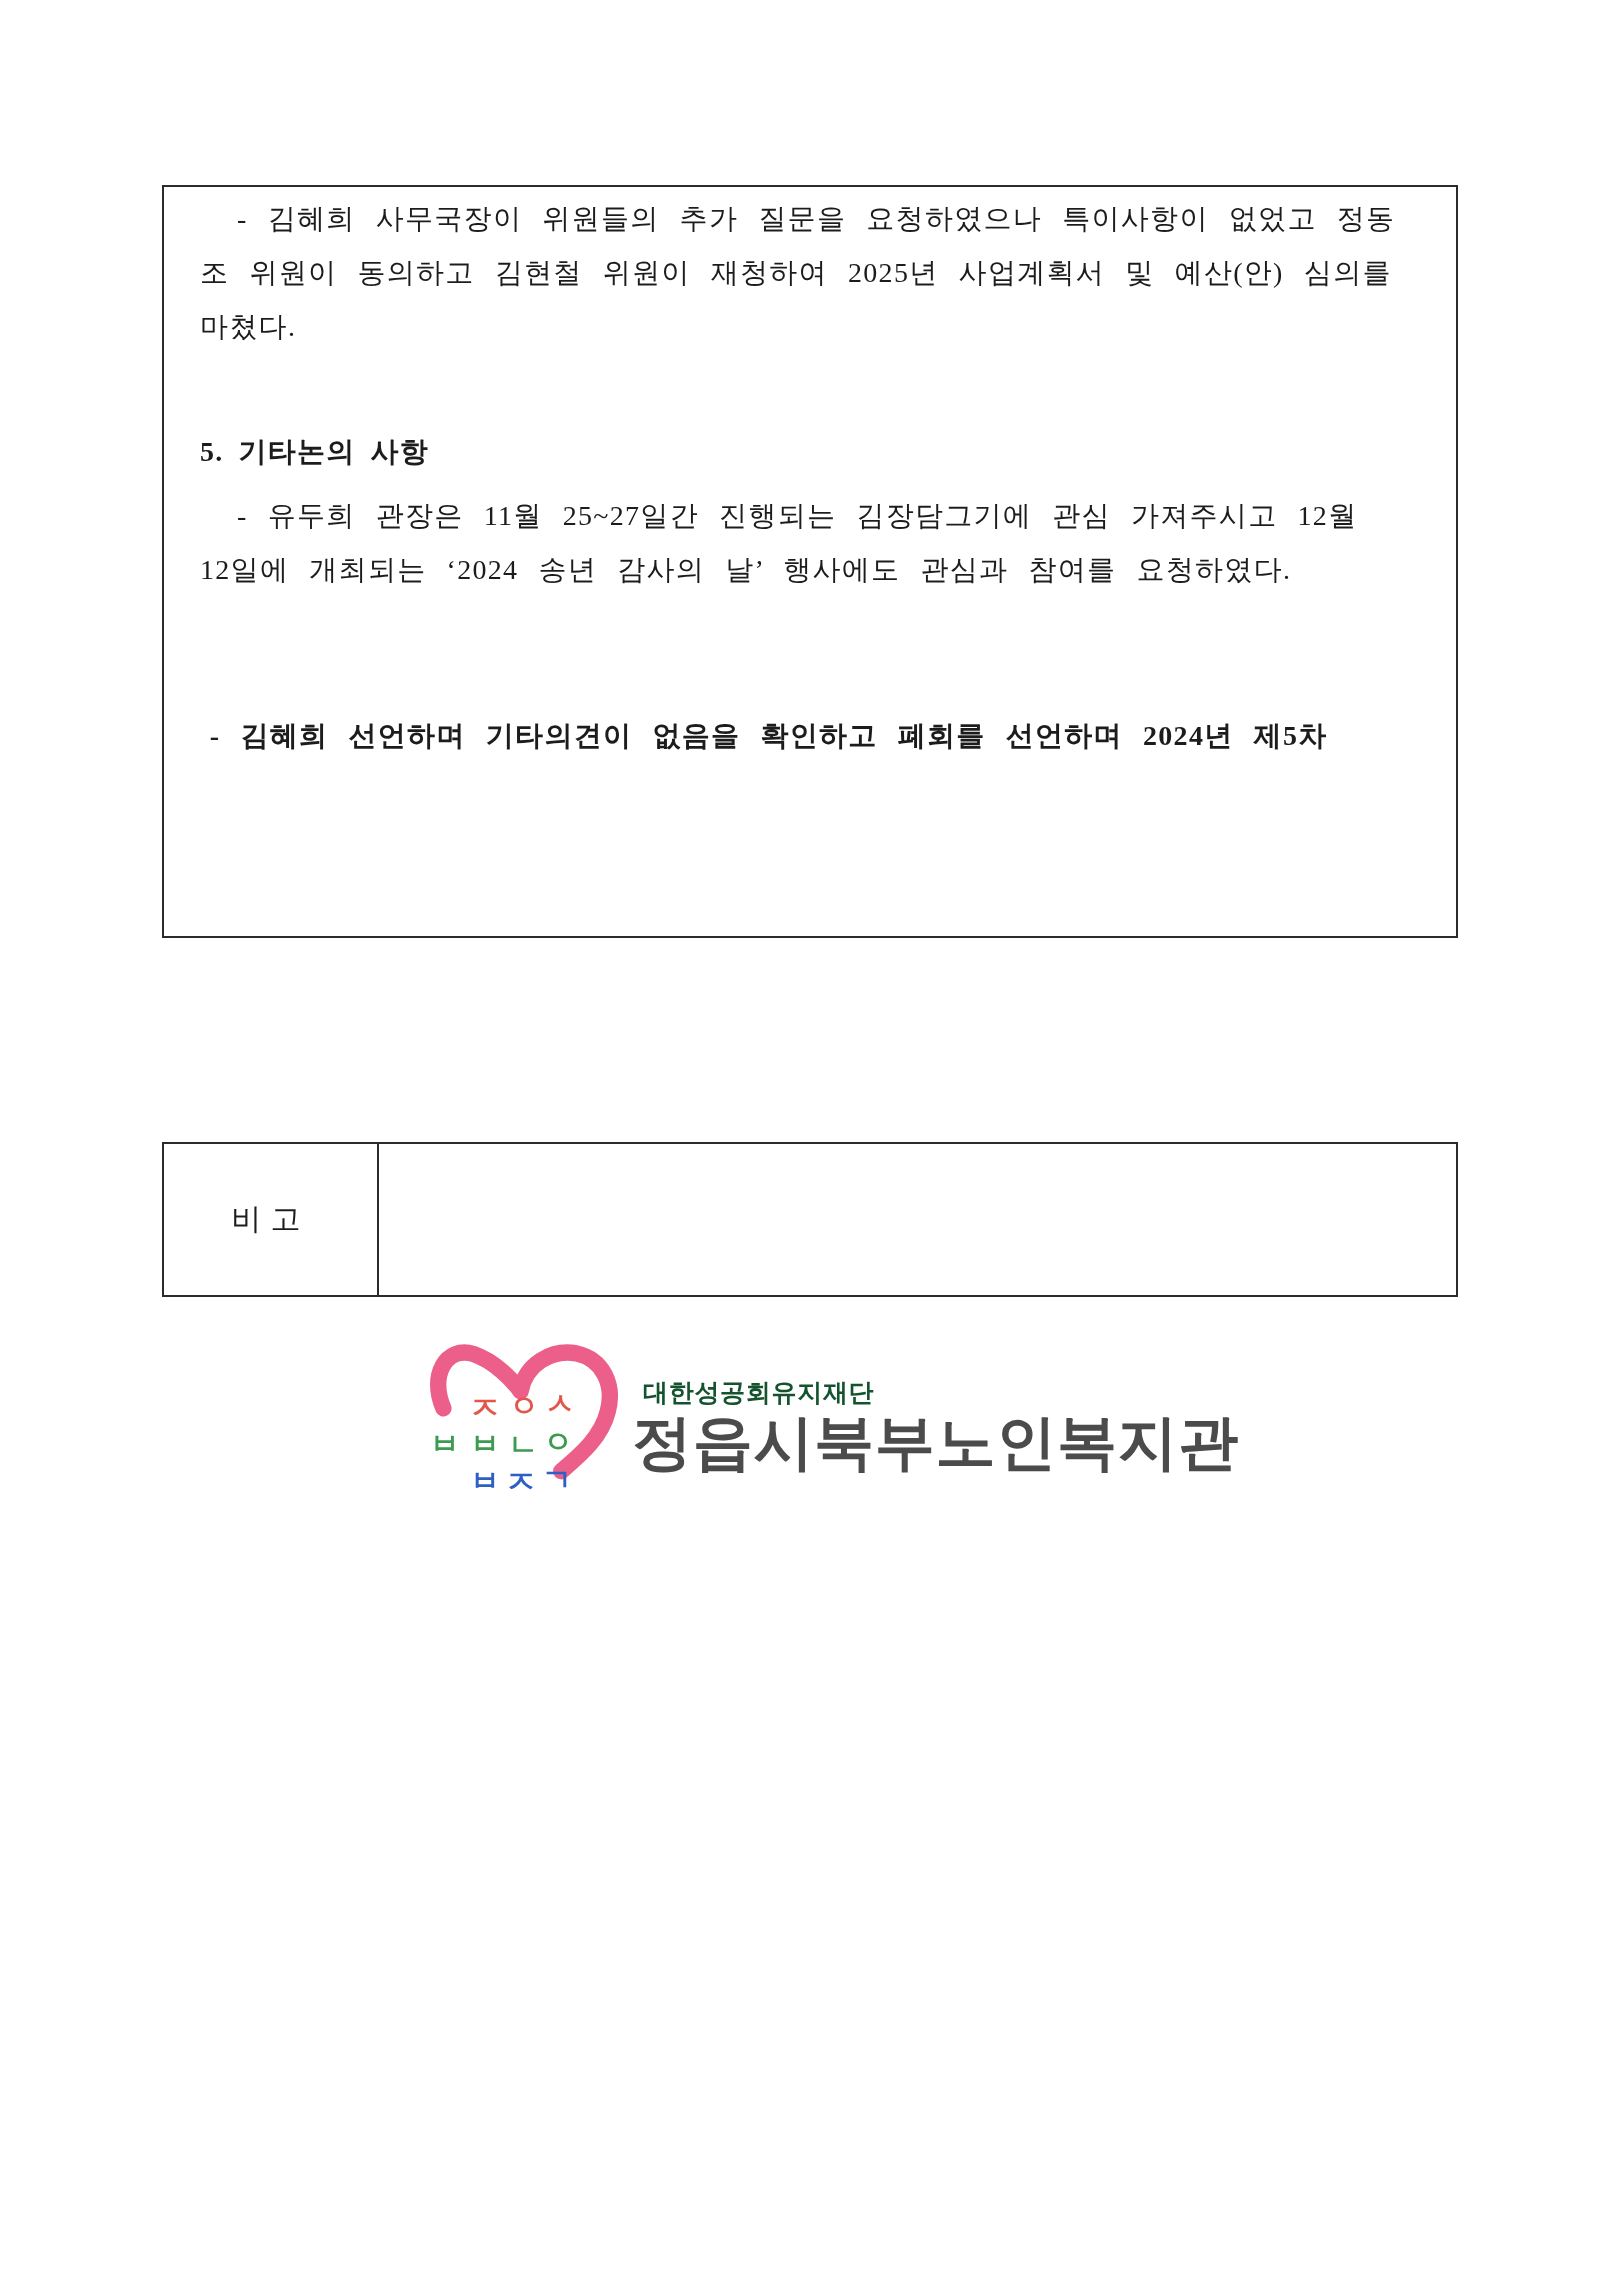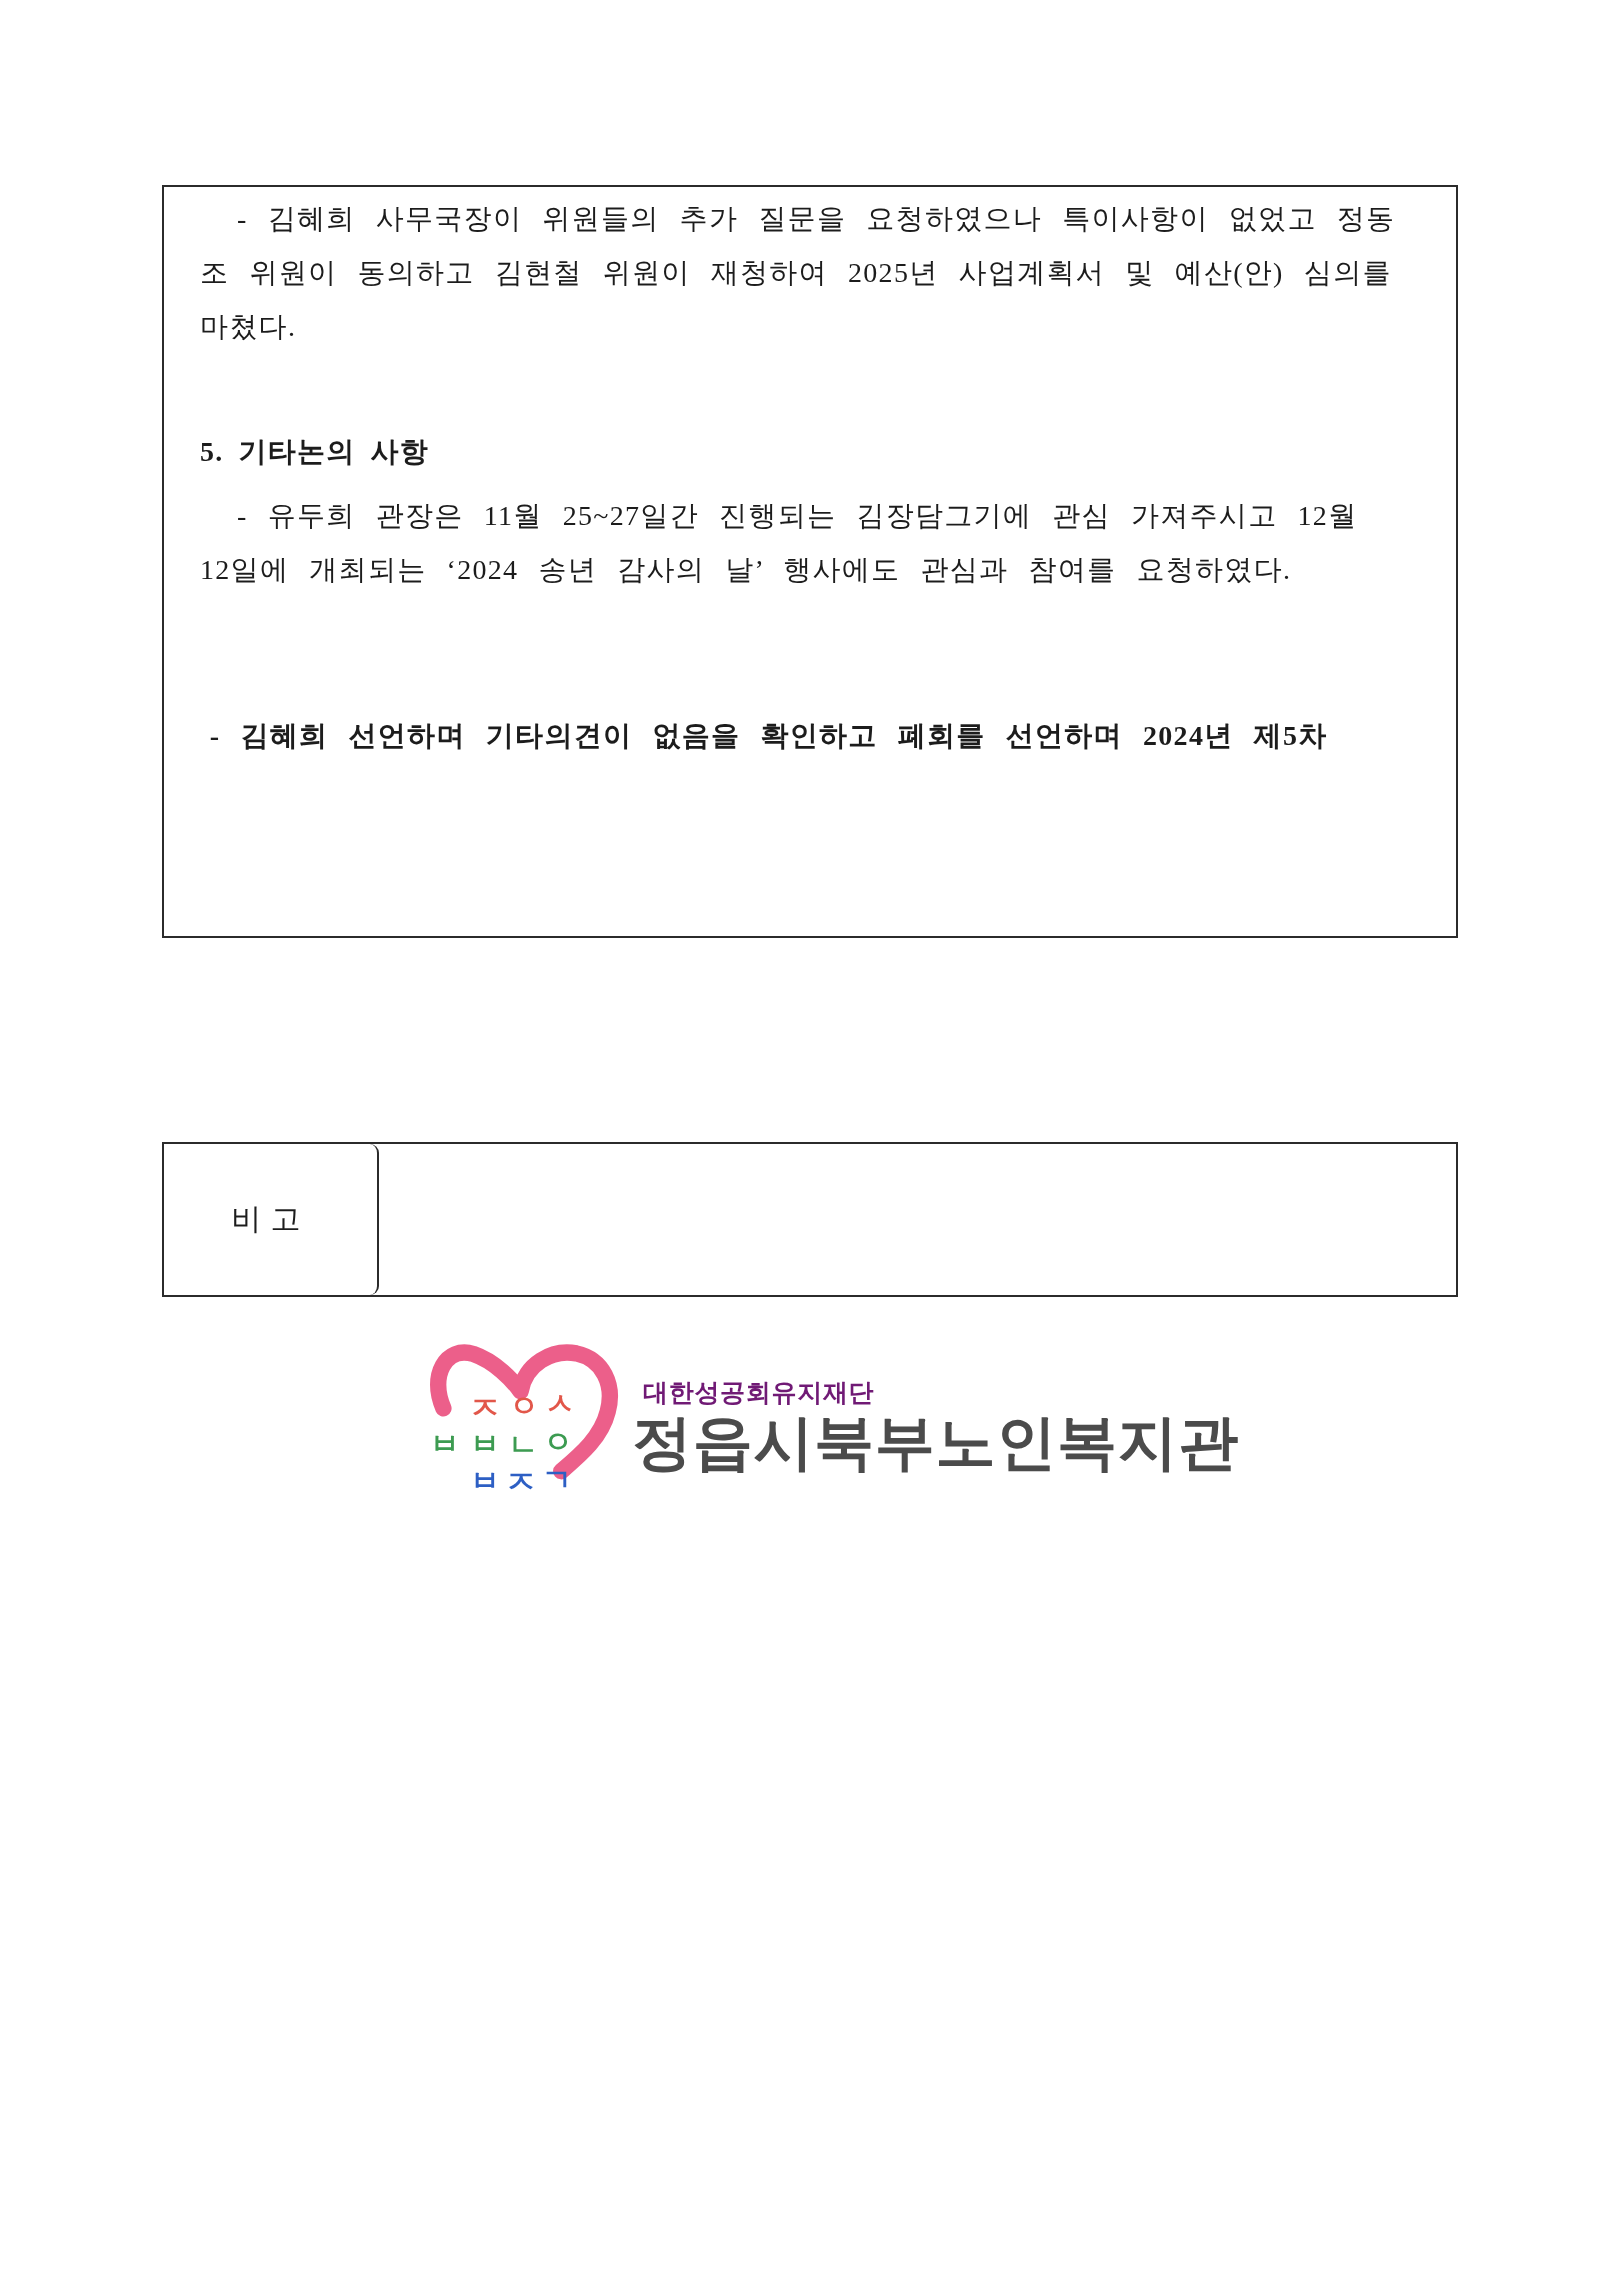--- a/index.html
+++ b/index.html
@@ -49,21 +49,20 @@
     border: 2.6px solid #2b2b2b;
     display: flex;
   }
   .remarks-label-cell {
     width: 215px; height: 100%;
     border-right: 2px solid #2b2b2b;
     display: flex; align-items: center; justify-content: center;
     font-size: 30px;
     letter-spacing: 9.2px;
     color: #1c1c1c;
-    border-radius: 9px;
   }
   .remarks-value-cell { flex: 1; }
 
   
   .footer-logo { position: absolute; left: 0; top: 0; }
   .heart-mark {
     position: absolute;
     left: 412px; top: 1335px;
     width: 216px; height: 203px;
   }
@@ -80,21 +79,21 @@
   .jamo-blue  { color: #2d5fc4; }
 
   .foundation-name {
     position: absolute;
     left: 643px; top: 1377px;
     font-family: "Liberation Sans", "DejaVu Sans", sans-serif;
     font-weight: 800;
     font-size: 25px;
     line-height: 31px;
     letter-spacing: 0.7px;
-    color: #701a75;
+    color: #14532d;
     white-space: nowrap;
   }
   .org-name {
     position: absolute;
     left: 632px; top: 1406px;
     font-family: "Liberation Sans", "DejaVu Sans", sans-serif;
     font-weight: 800;
     font-size: 60px;
     line-height: 73px;
     letter-spacing: 0.7px;

